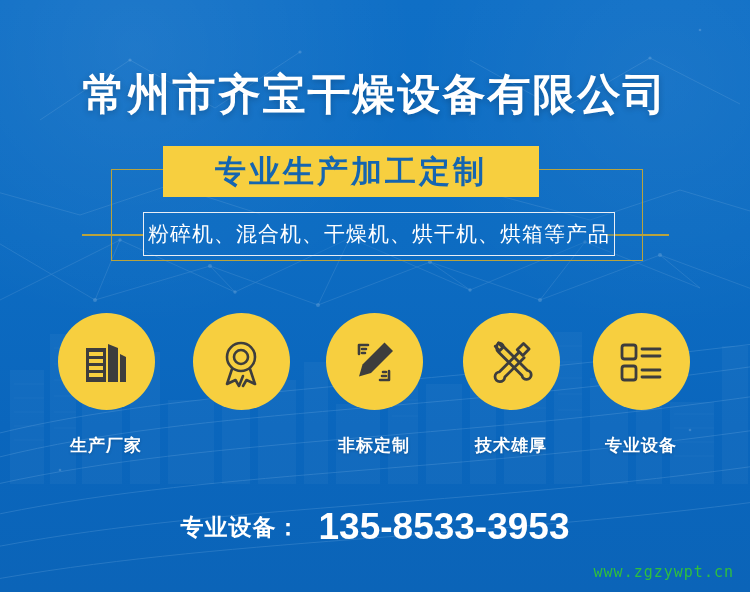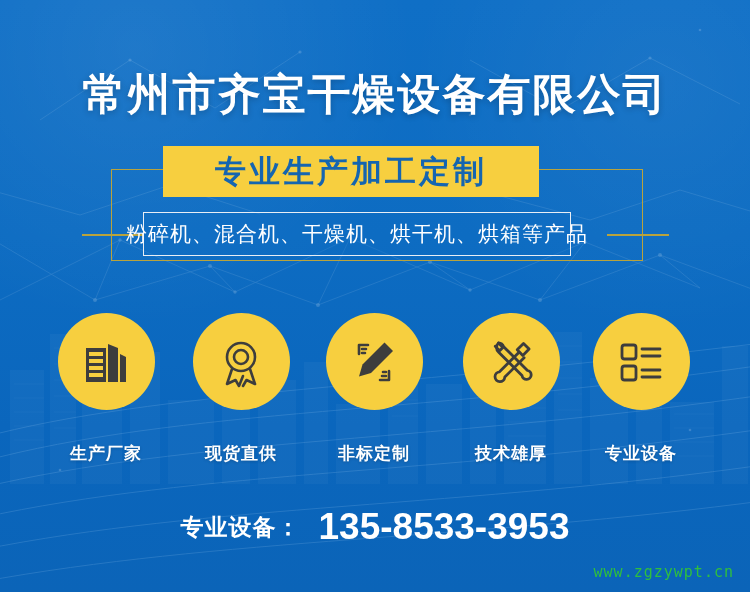--- a/index.html
+++ b/index.html
@@ -47,21 +47,21 @@
     background:#f7cf3f;
     display:flex;align-items:center;justify-content:center;
   }
   .yellow-band span{
     color:#1565b0;font-size:31px;font-weight:bold;letter-spacing:3px;
     white-space:nowrap;
   }
 
   
   .sub-box{
-    position:absolute;left:143px;top:212px;width:428px;height:44px;
+    position:absolute;left:143px;top:212px;width:472px;height:44px;
     border:1.5px solid #e9eef5;box-sizing:border-box;
     display:flex;align-items:center;justify-content:center;
     background:rgba(13,108,194,.35);
   }
   .sub-box span{
     color:#ffffff;font-size:21px;font-weight:normal;letter-spacing:1px;
     white-space:nowrap;
   }
 
   
@@ -70,21 +70,21 @@
   }
   .feature{
     position:absolute;top:0;width:140px;text-align:center;
   }
   .circle{
     width:97px;height:97px;border-radius:50%;background:#f7cf3f;
     margin:0 auto;display:flex;align-items:center;justify-content:center;
   }
   .circle svg{display:block;}
   .feature-label{
-    margin-top:32px;color:#ffffff;font-size:17px;font-weight:bold;
+    margin-top:24px;color:#ffffff;font-size:17px;font-weight:bold;
     letter-spacing:1px;white-space:nowrap;
     text-shadow:0 1px 3px rgba(0,0,0,.2);
   }
 
   
   .hotline{
     position:absolute;left:0;right:0;top:506px;text-align:center;
     white-space:nowrap;color:#ffffff;
   }
   .hotline .hl-label{
@@ -222,21 +222,20 @@
       <div class="circle">
         <svg width="52" height="52" viewBox="0 0 52 52">
           <g fill="none" stroke="#3d3d3d" stroke-width="2.6" stroke-linejoin="round" stroke-linecap="round">
             <circle cx="26" cy="21" r="14"></circle>
             <circle cx="26" cy="21" r="7"></circle>
             <path d="M17 33 L12 48 L20.5 44 L24 50 L28 40"></path>
             <path d="M35 33 L40 48 L31.5 44 L28 50"></path>
           </g>
         </svg>
       </div>
-      <div class="feature-label">现货直供</div>
     </div>
 
     <div class="feature" style="left:304px;">
       <div class="circle">
         <svg width="52" height="52" viewBox="0 0 52 52">
           <g fill="#3d3d3d">
             <path d="M36.5 6.5 l8.5 8.5 -22 22 -12 3.5 3.5 -12 z"></path>
           </g>
           <g fill="none" stroke="#3d3d3d" stroke-width="2.6" stroke-linejoin="round" stroke-linecap="round">
             <path d="M20 9 h-9 v9"></path>

